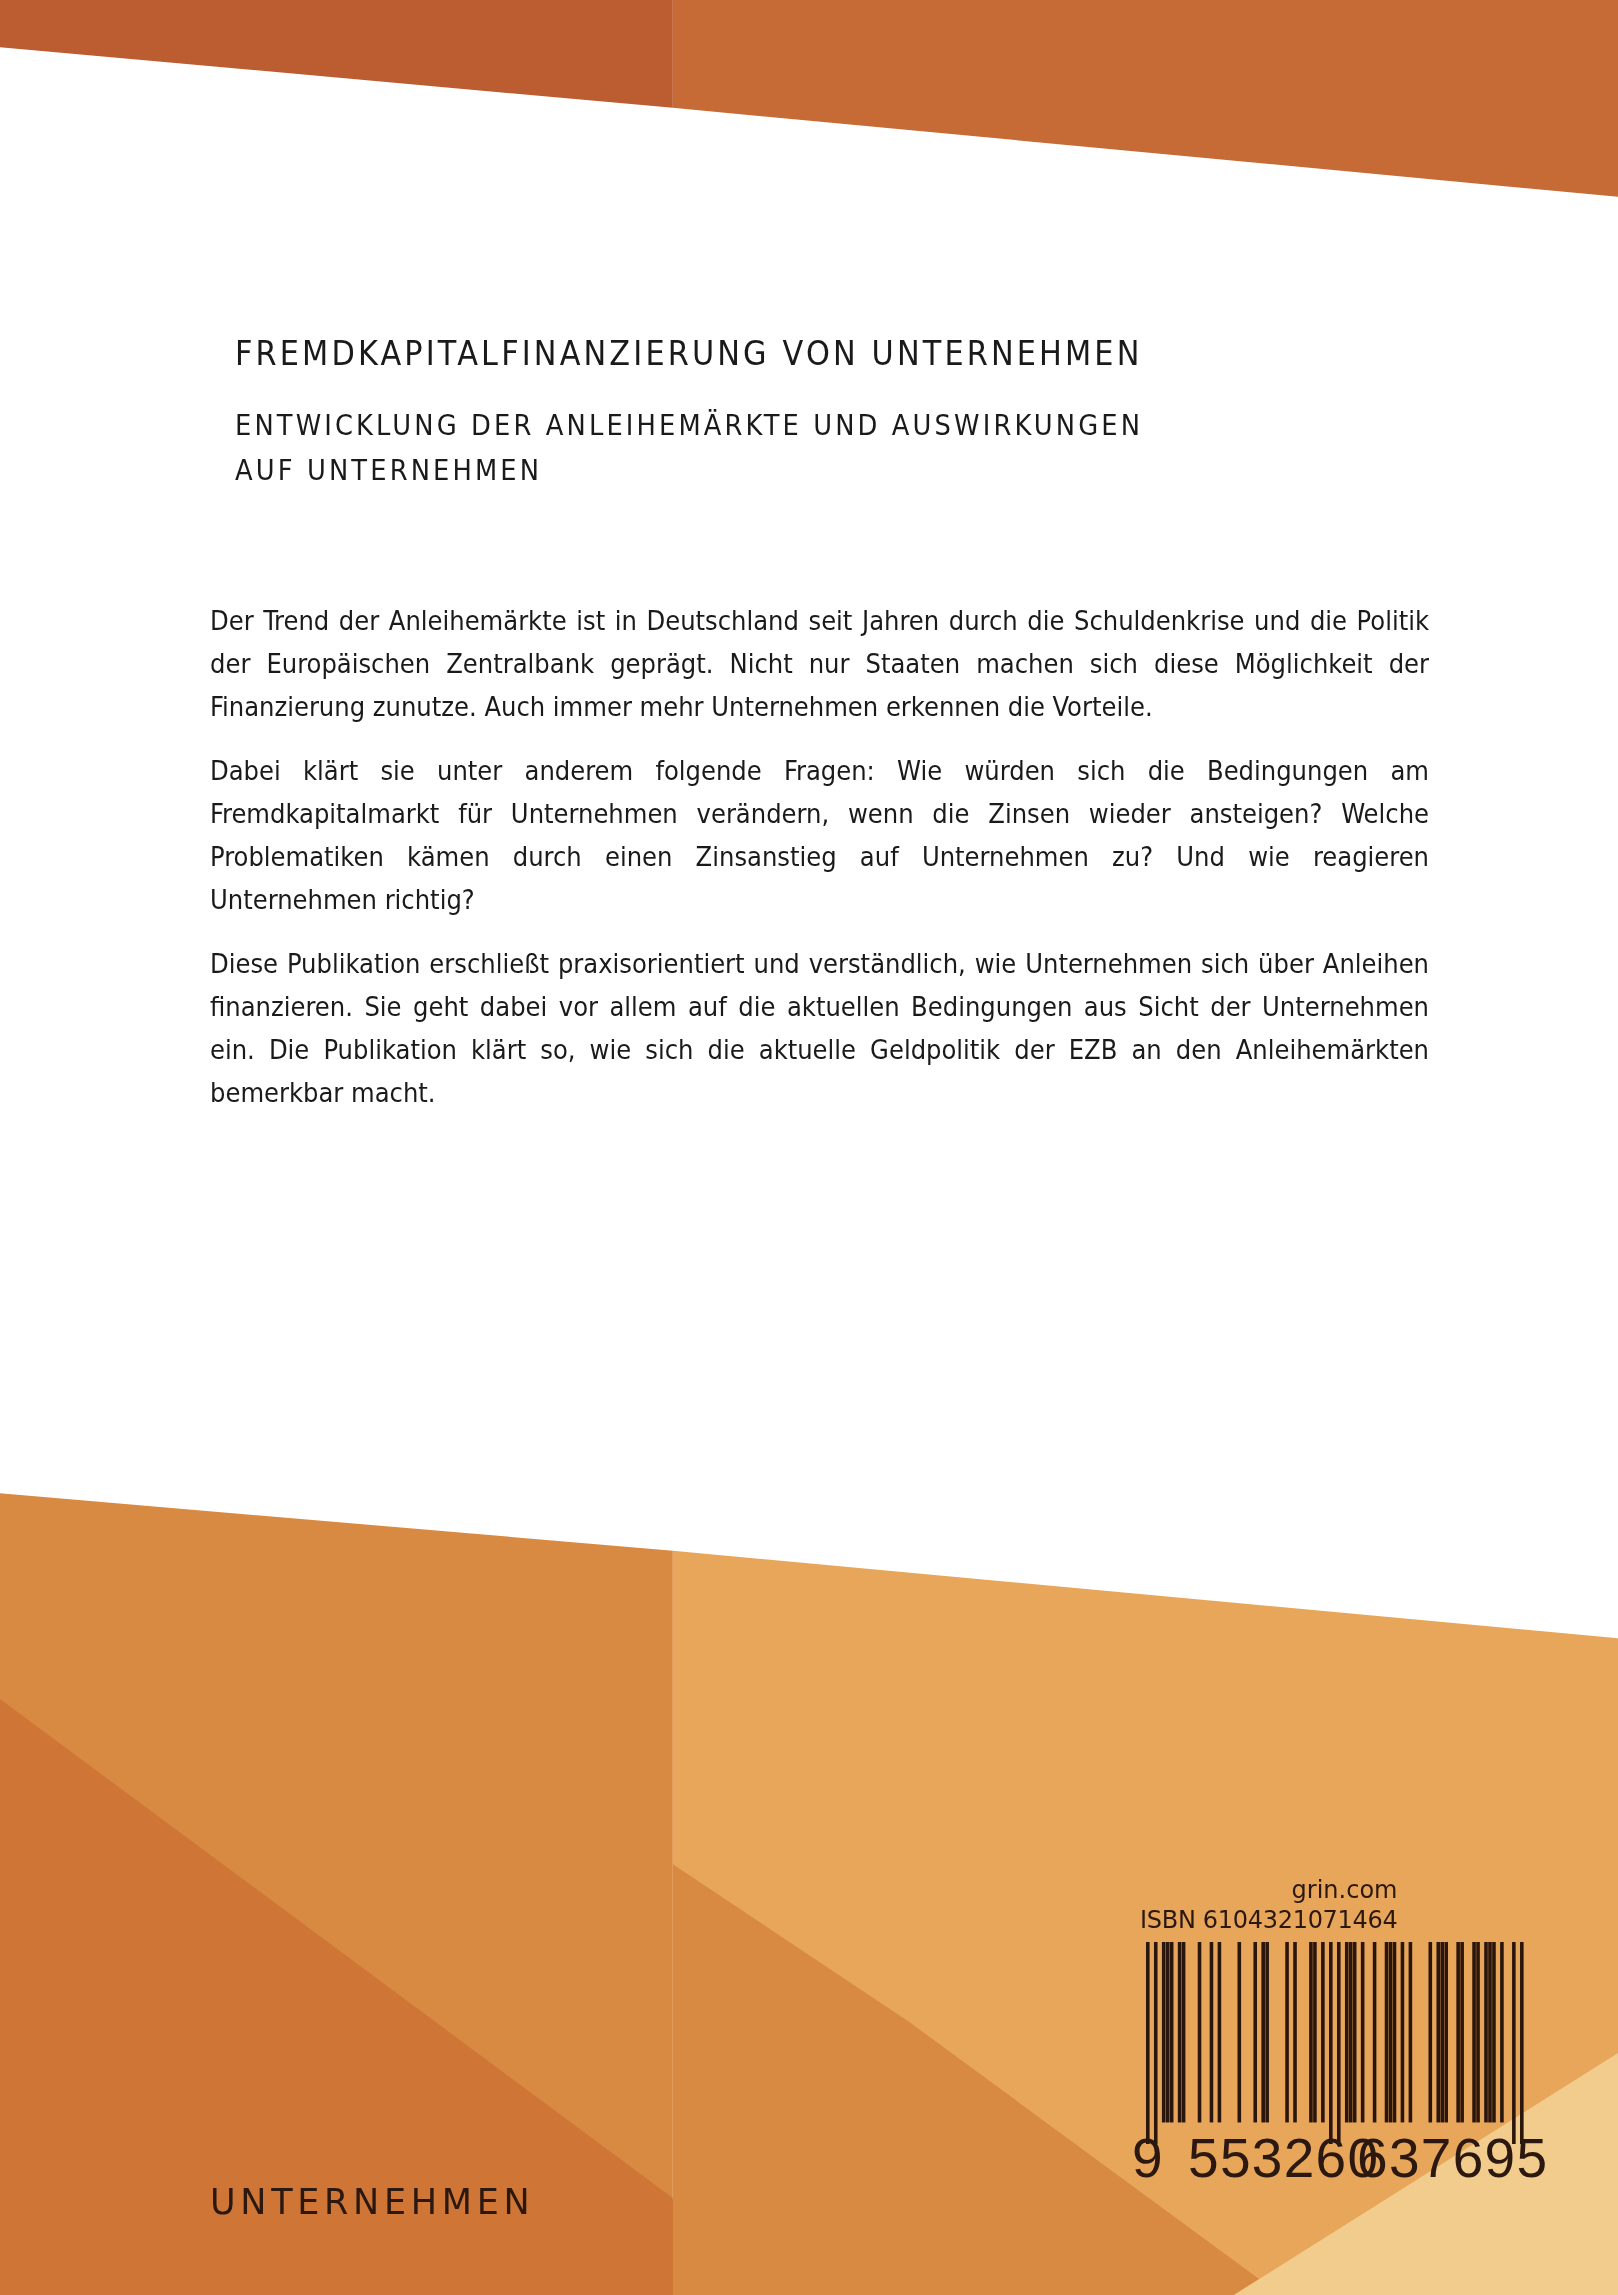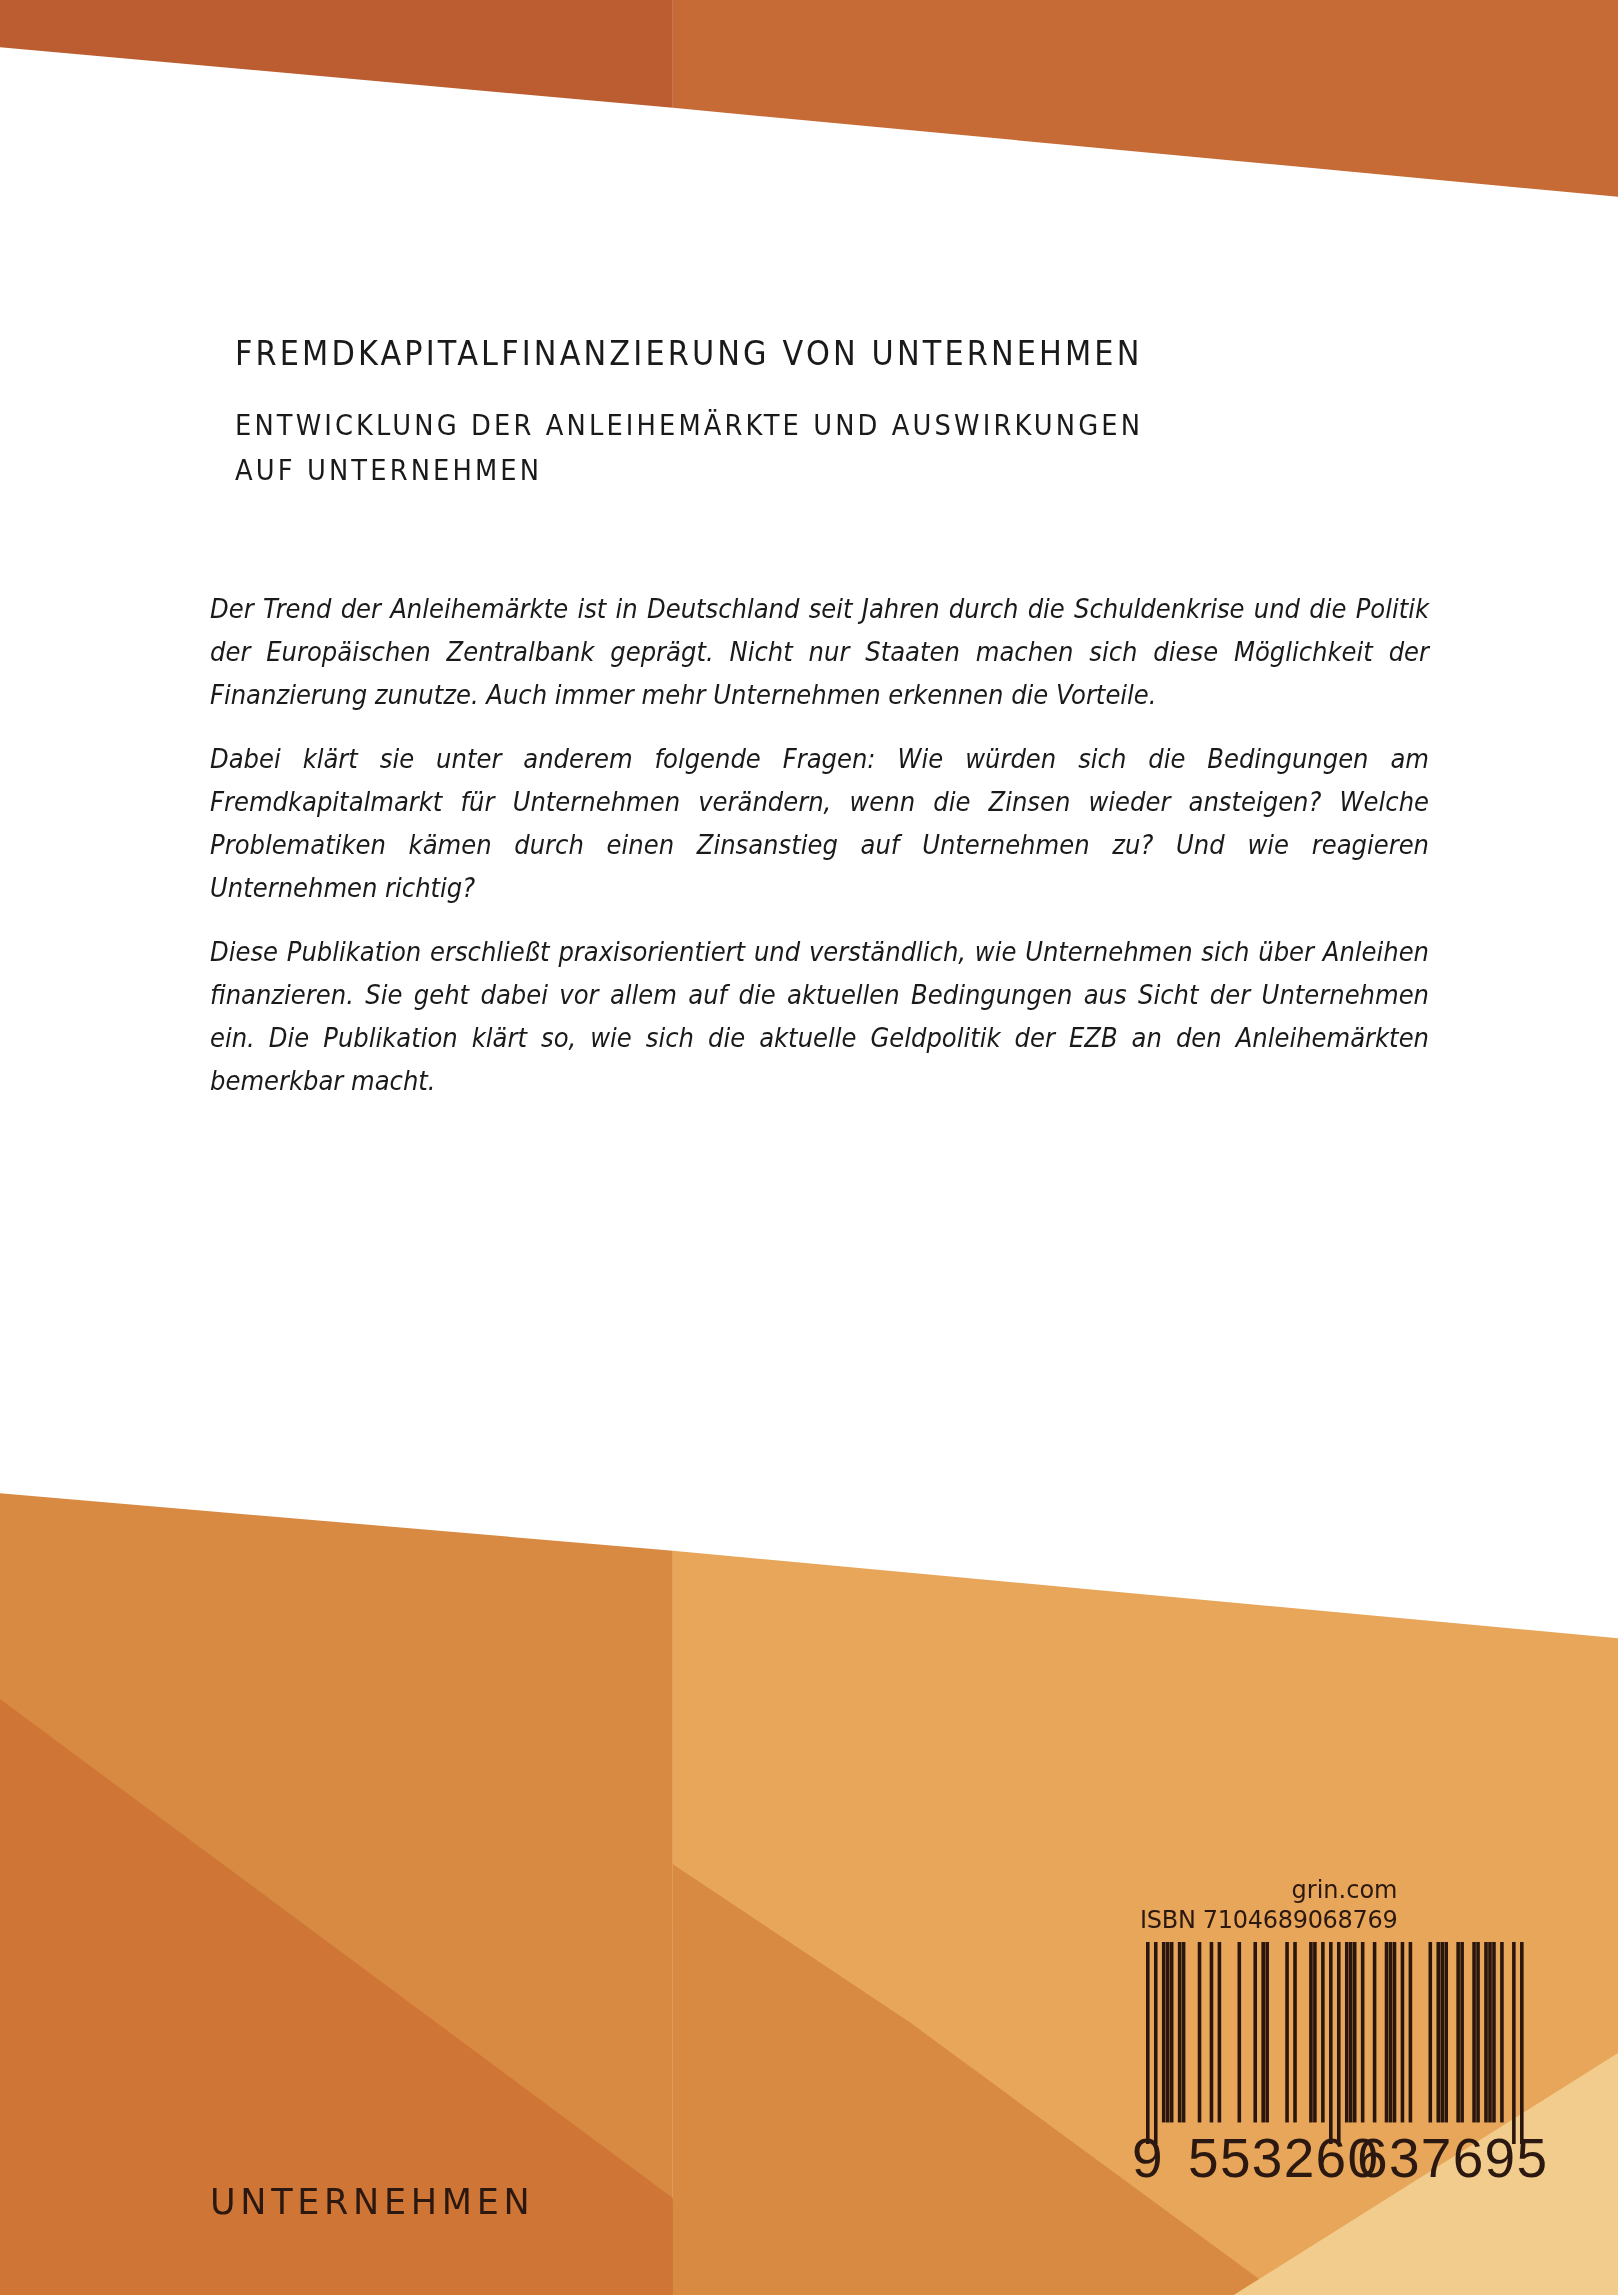--- a/index.html
+++ b/index.html
@@ -2,21 +2,21 @@
 <html style="font-size:10.8px"><head>
   <meta charset="utf-8">
   <style>
     html, body { margin: 0; padding: 0; }
     body { width: 1618px; height: 2295px; position: relative; overflow: hidden; background: #ffffff; font-family: "DejaVu Sans", sans-serif; }
     #bg { position: absolute; left: 0; top: 0; width: 1618px; height: 2295px; }
     .title-block { position: absolute; left: 235px; top: 334px; width: 1146px; color: #1a1a1a; }
     .main-title { font-family: "DejaVu Sans", sans-serif; font-size: 33px; letter-spacing: 3.4px; font-weight: normal; margin: 0; transform: scaleX(0.92); transform-origin: left; white-space: nowrap; }
     .subtitle { font-family: "DejaVu Sans", sans-serif; font-size: 28px; letter-spacing: 3.4px; line-height: 45px; margin: 30px 0 0 0; transform: scaleX(0.92); transform-origin: left; }
     .body-text { position: absolute; left: 210px; top: 587px; width: 1219px; color: #1a1a1a; font-family: "DejaVu Sans Condensed", "DejaVu Sans", sans-serif; font-size: 27px; line-height: 43px; }
-    .body-text p { margin: 0 0 21px 0; text-align: justify; font-style: italic; }
+    .body-text p { margin: 12px 0 21px 0; text-align: justify; }
     .category { position: absolute; left: 210px; top: 2182px; font-family: "DejaVu Sans", sans-serif; font-size: 35px; letter-spacing: 4.7px; color: #2b1810; }
     .publisher { position: absolute; left: 1140px; top: 1875px; font-family: "DejaVu Sans", sans-serif; font-size: 24px; line-height: 30px; color: #2b1810; text-align: right; }
     .isbn-line { letter-spacing: -0.3px; }
     #barcode { position: absolute; left: 1146px; top: 1942px; width: 378px; height: 202px; }
     .barcode-digits { position: absolute; top: 2131px; font-family: "Liberation Sans", sans-serif; font-size: 55px; color: #2b1810; line-height: 1; }
   </style>
 </head>
 <body>
 
 <svg id="bg" viewBox="0 0 2400 3404" preserveAspectRatio="none">
@@ -40,21 +40,21 @@
 </div>
 
 <div class="body-text">
   <p>Der Trend der Anleihemärkte ist in Deutschland seit Jahren durch die Schuldenkrise und die Politik der Europäischen Zentralbank geprägt. Nicht nur Staaten machen sich diese Möglichkeit der Finanzierung zunutze. Auch immer mehr Unternehmen erkennen die Vorteile.</p>
   <p>Dabei klärt sie unter anderem folgende Fragen: Wie würden sich die Bedingungen am Fremdkapitalmarkt für Unternehmen verändern, wenn die Zinsen wieder ansteigen? Welche Problematiken kämen durch einen Zinsanstieg auf Unternehmen zu? Und wie reagieren Unternehmen richtig?</p>
   <p>Diese Publikation erschließt praxisorientiert und verständlich, wie Unternehmen sich über Anleihen finanzieren. Sie geht dabei vor allem auf die aktuellen Bedingungen aus Sicht der Unternehmen ein. Die Publikation klärt so, wie sich die aktuelle Geldpolitik der EZB an den Anleihemärkten bemerkbar macht.</p>
 </div>
 
 <div class="publisher">
   <div>grin.com</div>
-  <div class="isbn-line">ISBN 7104689068769</div>
+  <div class="isbn-line">ISBN 6104321071464</div>
 </div>
 
 <svg id="barcode" viewBox="0 0 560 300" preserveAspectRatio="none">
     <rect x="0.00" y="0" width="5.31" height="300" fill="#2a160d"></rect>
     <rect x="11.79" y="0" width="5.31" height="300" fill="#2a160d"></rect>
     <rect x="23.58" y="0" width="5.31" height="268" fill="#2a160d"></rect>
     <rect x="29.47" y="0" width="5.31" height="268" fill="#2a160d"></rect>
     <rect x="35.37" y="0" width="5.31" height="268" fill="#2a160d"></rect>
     <rect x="47.16" y="0" width="5.31" height="268" fill="#2a160d"></rect>
     <rect x="53.05" y="0" width="5.31" height="268" fill="#2a160d"></rect>

